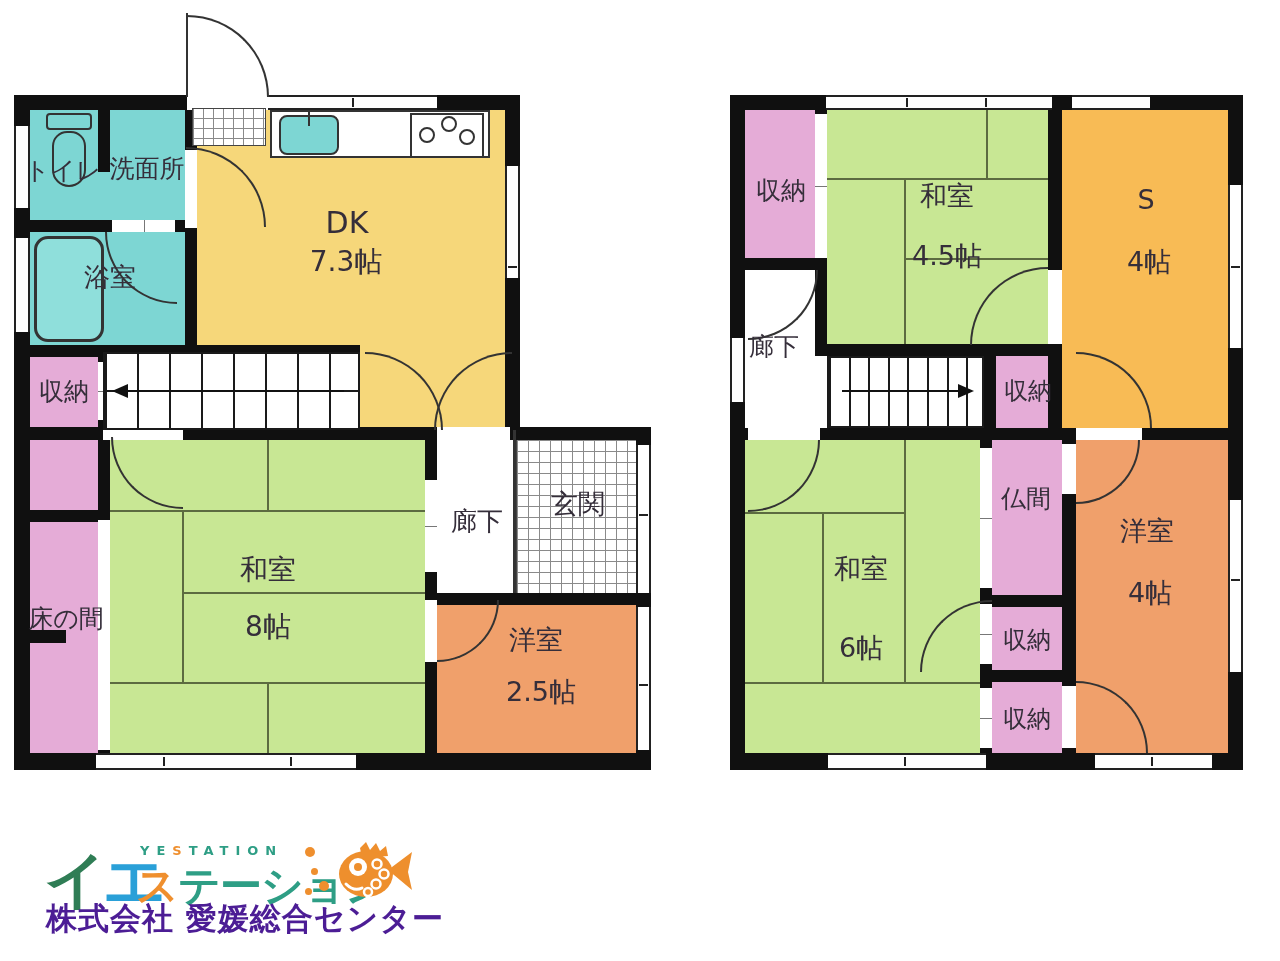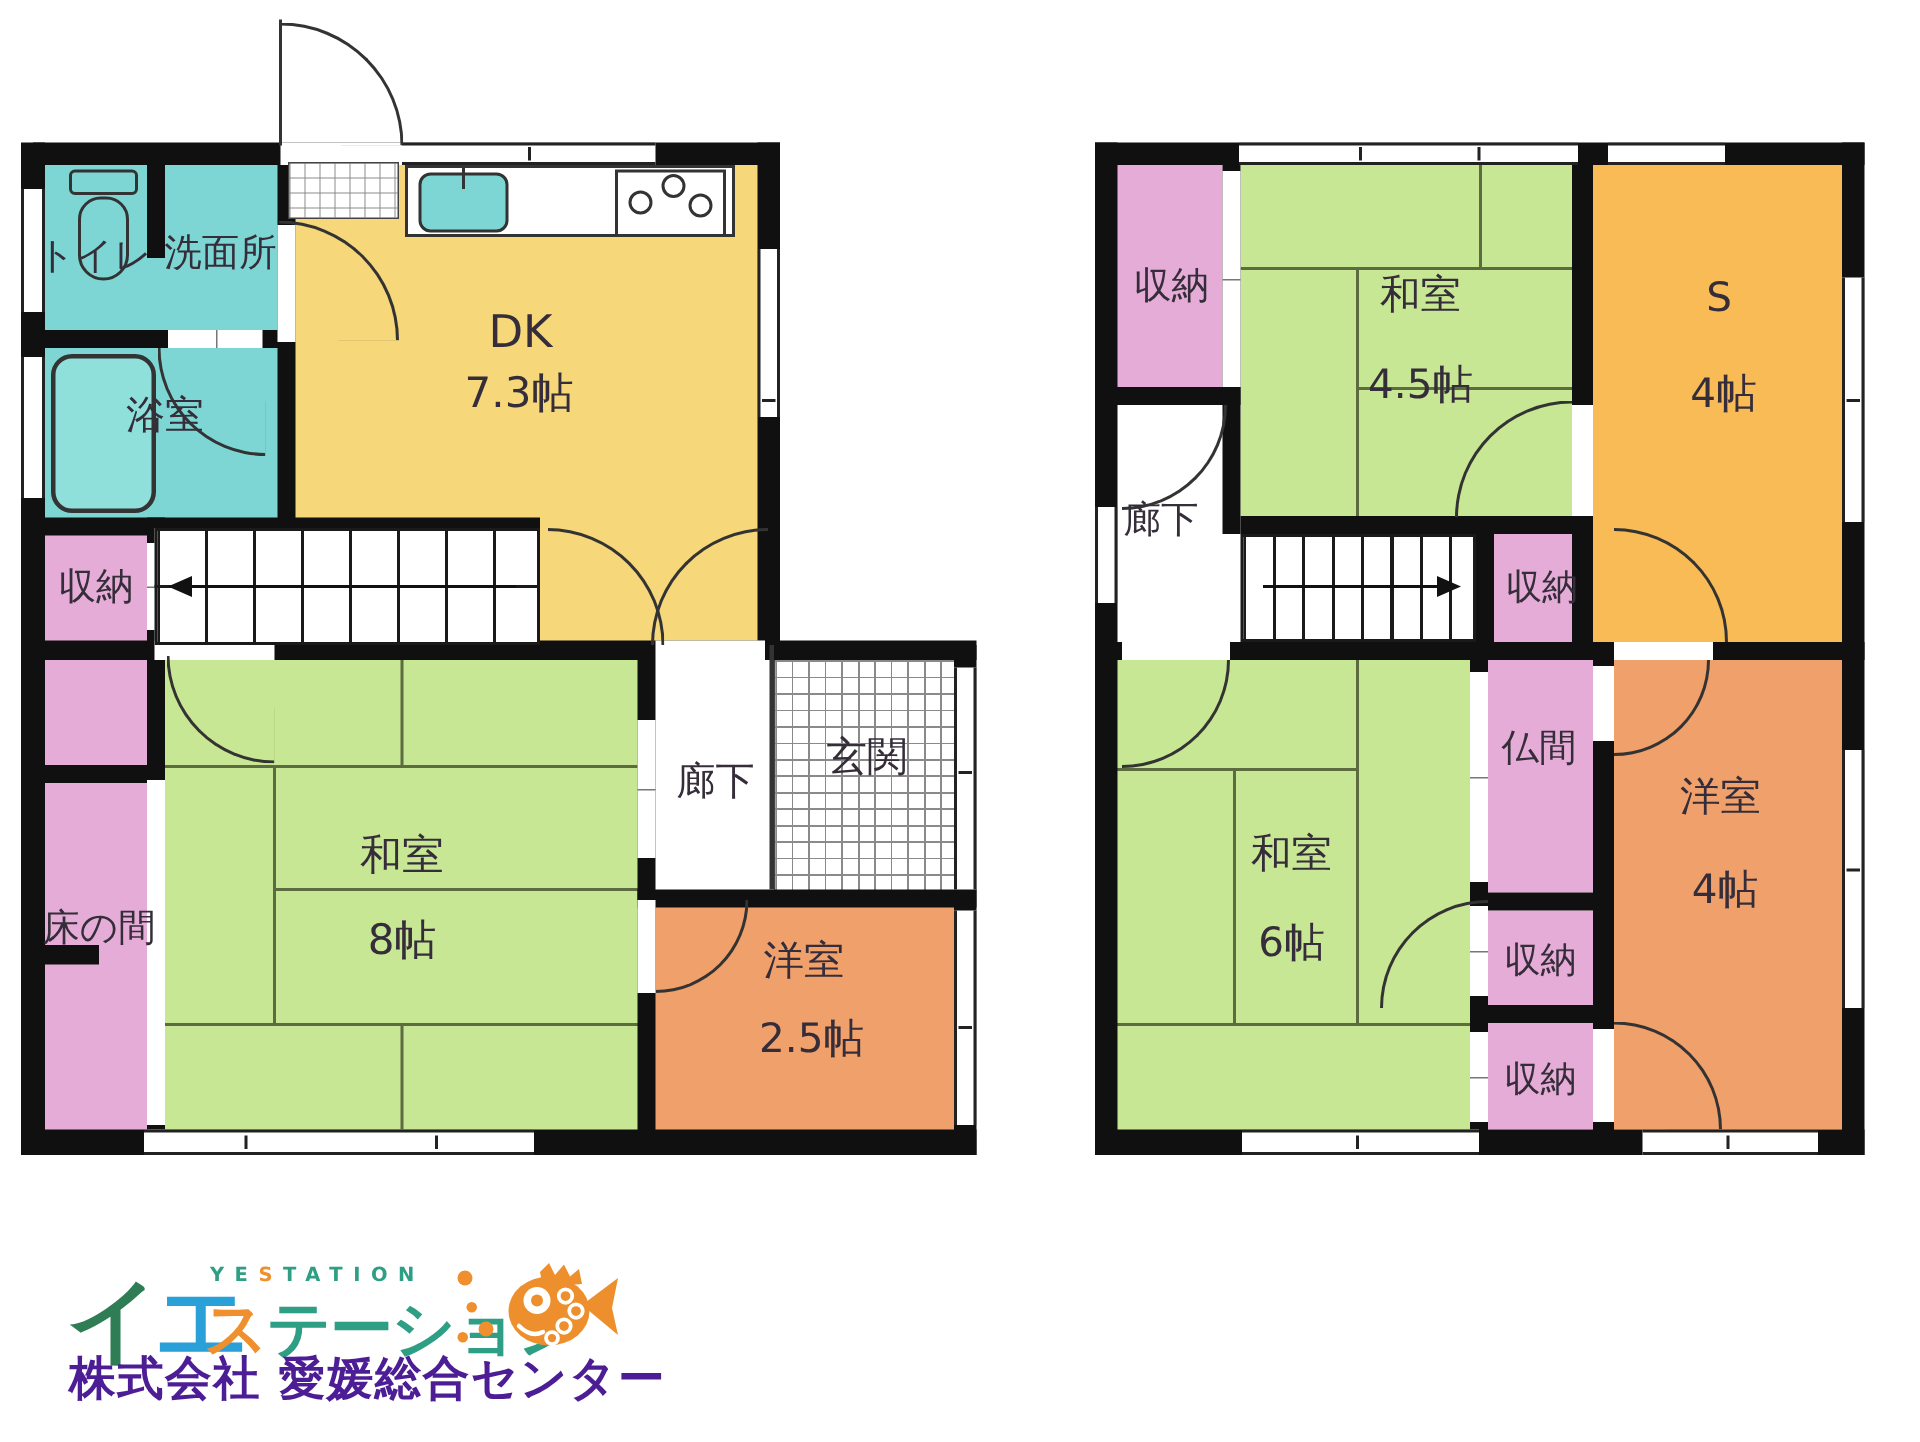--- a/index.html
+++ b/index.html
@@ -219,21 +219,21 @@
     <div class="arrow-head" style="left:958px;top:384px;border-top:7px solid transparent;border-bottom:7px solid transparent;border-left:16px solid #111;"></div>
 
     <div class="lbl fs25" style="left:781px;top:190px;">収納</div>
     <div class="lbl fs27" style="left:947px;top:196px;">和室</div>
     <div class="lbl fs27" style="left:947px;top:256px;">4.5帖</div>
     <div class="lbl fs27" style="left:1146px;top:199px;">S</div>
     <div class="lbl fs27" style="left:1149px;top:262px;">4帖</div>
     <div class="lbl fs25" style="left:774px;top:346px;">廊下</div>
     <div class="lbl fs24" style="left:1028px;top:391px;">収納</div>
     <div class="lbl fs27" style="left:861px;top:569px;">和室</div>
-    <div class="lbl fs27" style="left:861px;top:628px;">6帖</div>
+    <div class="lbl fs27" style="left:861px;top:648px;">6帖</div>
     <div class="lbl fs25" style="left:1026px;top:498px;">仏間</div>
     <div class="lbl fs24" style="left:1027px;top:640px;">収納</div>
     <div class="lbl fs24" style="left:1027px;top:719px;">収納</div>
     <div class="lbl fs27" style="left:1147px;top:531px;">洋室</div>
     <div class="lbl fs27" style="left:1150px;top:593px;">4帖</div>
   </div>
 
   <div>
     <span class="logo-ie" style="left:44px;top:838px;color:#2f7d55;">イ</span>
     <span class="logo-ie" style="left:103px;top:838px;color:#2aa0d8;">エ</span>

